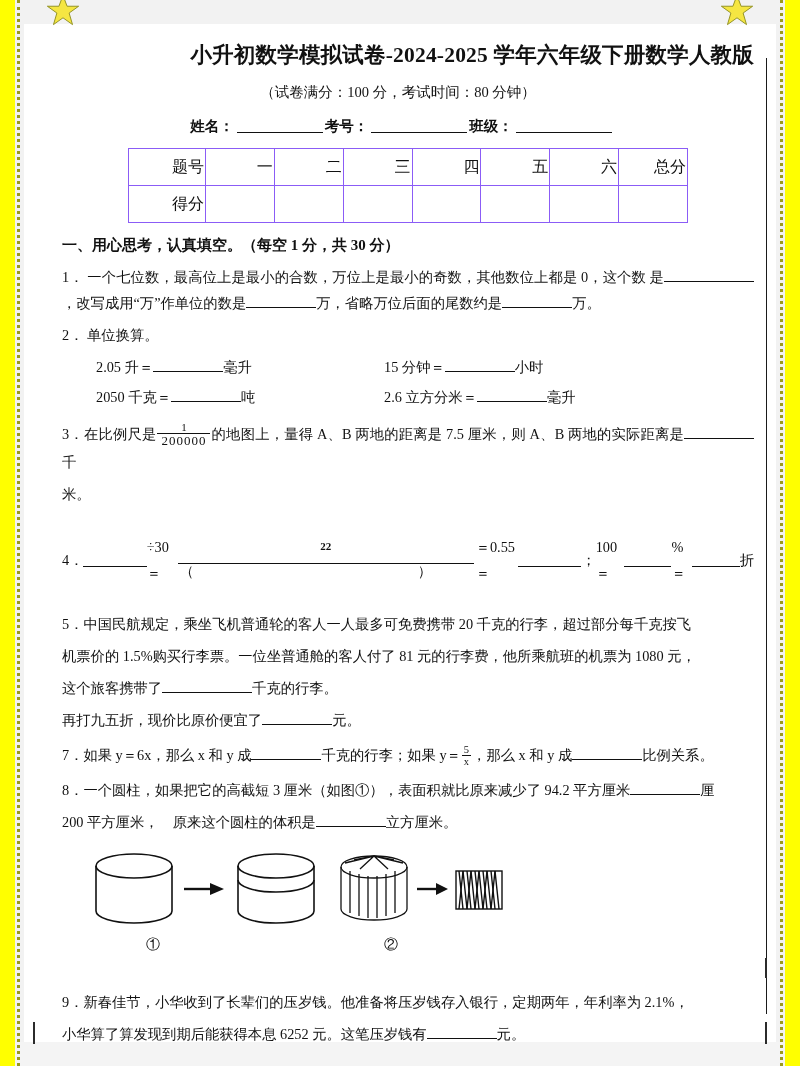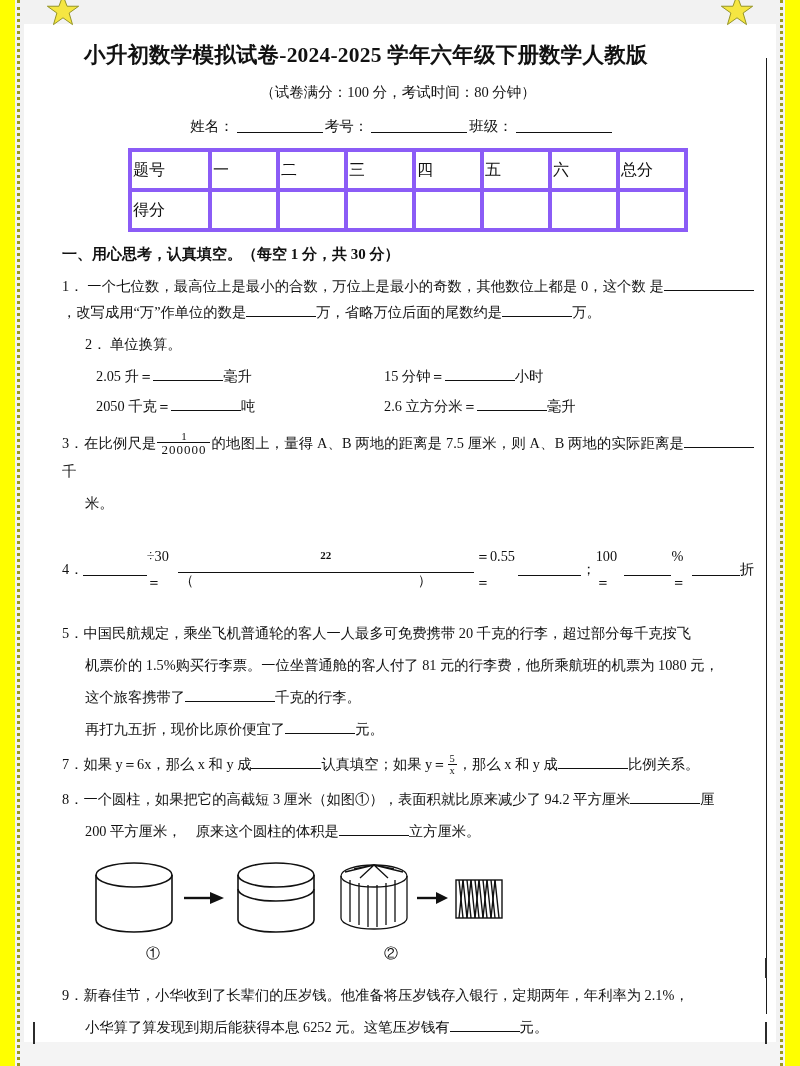--- a/index.html
+++ b/index.html
@@ -47,55 +47,55 @@
     background:#f4f4f4;z-index:1;
   }
 
   
   .content{
     position:absolute;left:62px;top:40px;width:692px;
     z-index:4;color:#111;
   }
   .doc-title{
     font-family:"Liberation Serif","DejaVu Serif",serif;
-    font-weight:bold;font-size:21.5px;text-align:left;
+    font-weight:bold;font-size:21.5px;text-align:right;
     letter-spacing:.2px;margin:0;padding:0 0 0 22px;
     white-space:nowrap;
   }
   .doc-sub{
     text-align:center;font-size:14.5px;margin-top:14px;
     padding-right:20px;
   }
   .idline{
     display:flex;justify-content:center;gap:2px;
-    font-size:14.5px;margin-top:15px;padding-right:14px;
+    font-size:14.5px;margin-top:15px;padding-right:14px;font-weight:bold;
   }
   .idline .lbl{white-space:nowrap;}
   .idline .blank{
     display:inline-block;border-bottom:1.4px solid #111;
     width:86px;height:15px;margin-left:1px;
   }
   .idline .blank.w2{width:96px;}
 
   table.score{
     border-collapse:collapse;margin:12px auto 0 auto;
     width:560px;table-layout:fixed;
   }
   table.score td{
-    border:4px solid #8b5cf6;height:34px;text-align:left;
+    border:1px solid #8b5cf6;height:34px;text-align:right;
     font-size:16px;vertical-align:middle;
   }
   table.score td.hd{width:74px;}
 
   .sec-head{
     font-weight:bold;font-size:15px;margin-top:13px;
     font-family:"Liberation Serif","DejaVu Serif",serif;
   }
   .q{font-size:14.3px;line-height:26px;margin-top:9px;text-align:justify;}
-  .q.tight{margin-top:6px;margin-left:23px;}
+  .q.tight{margin-top:6px;}
   .blk{
     display:inline-block;border-bottom:1.3px solid #111;
     height:14px;vertical-align:baseline;
   }
   .b60{width:60px;} .b70{width:70px;} .b80{width:80px;}
   .b90{width:90px;}
 
   
   .units{margin-top:4px;font-size:14.3px;line-height:30px;}
   .urow{display:flex;padding-left:34px;}
@@ -258,21 +258,21 @@
   </div>
   <div class="q tight">
     <span>这个旅客携带了</span><span class="blk b90"></span><span>千克的行李。</span>
   </div>
 
   <div class="q tight">
     <span>再打九五折，现价比原价便宜了</span><span class="blk b70"></span><span>元。</span>
   </div>
 
   <div class="q">
-    <span>7．</span><span>如果 y＝6x，那么 x 和 y 成</span><span class="blk b70"></span><span>认真填空；如果 y＝</span><span class="frac f5x"><span class="num">5</span><span class="den">x</span></span><span>，那么 x 和 y 成</span><span class="blk b70"></span><span>比例关系。</span>
+    <span>7．</span><span>如果 y＝6x，那么 x 和 y 成</span><span class="blk b70"></span><span>千克的行李；如果 y＝</span><span class="frac f5x"><span class="num">5</span><span class="den">x</span></span><span>，那么 x 和 y 成</span><span class="blk b70"></span><span>比例关系。</span>
   </div>
 
   <div class="q">
     <span>8．</span><span>一个圆柱，如果把它的高截短 3 厘米（如图①），表面积就比原来减少了 94.2 平方厘米</span><span class="blk b70"></span><span>厘</span>
   </div>
   <div class="q tight">
     <span>200 平方厘米，　原来这个圆柱的体积是</span><span class="blk b70"></span><span>立方厘米。</span>
   </div>
 
   <div class="figs">
@@ -322,20 +322,20 @@
                  M387,22 L391,60 M391,22 L395,60 M395,22 L399,60
                  M399,22 L403,60 M403,22 L407,60 M407,22 L411,60
                  M411,22 L415,60"></path>
         <path d="M379,22 L375,60 M387,22 L383,60 M395,22 L391,60
                  M403,22 L399,60 M411,22 L407,60"></path>
       </g>
       <text x="300" y="100" font-family="Liberation Serif, serif" font-size="14" id="fig-label-2">②</text>
     </svg>
   </div>
 
-  <div class="q" style="margin-top:6px;">
+  <div class="q" style="margin-top:22px;">
     <span>9．</span><span>新春佳节，小华收到了长辈们的压岁钱。他准备将压岁钱存入银行，定期两年，年利率为 2.1%，</span>
   </div>
   <div class="q tight">
     <span>小华算了算发现到期后能获得本息 6252 元。这笔压岁钱有</span><span class="blk b70"></span><span>元。</span>
   </div>
 
 </div>
 
 </body></html>

